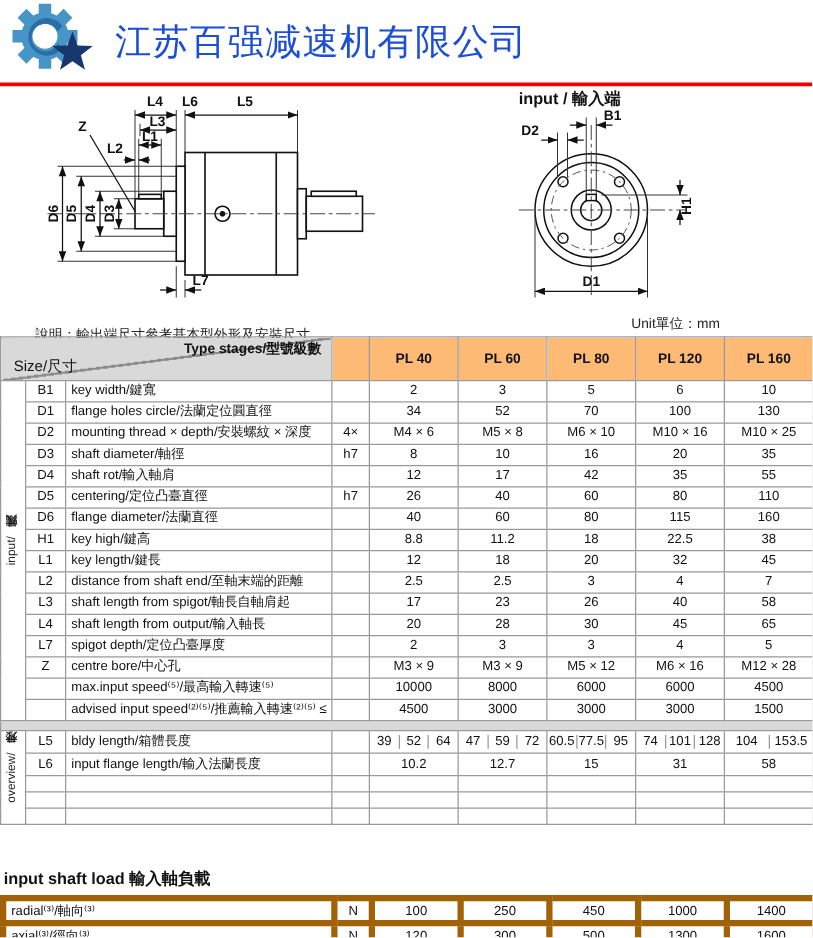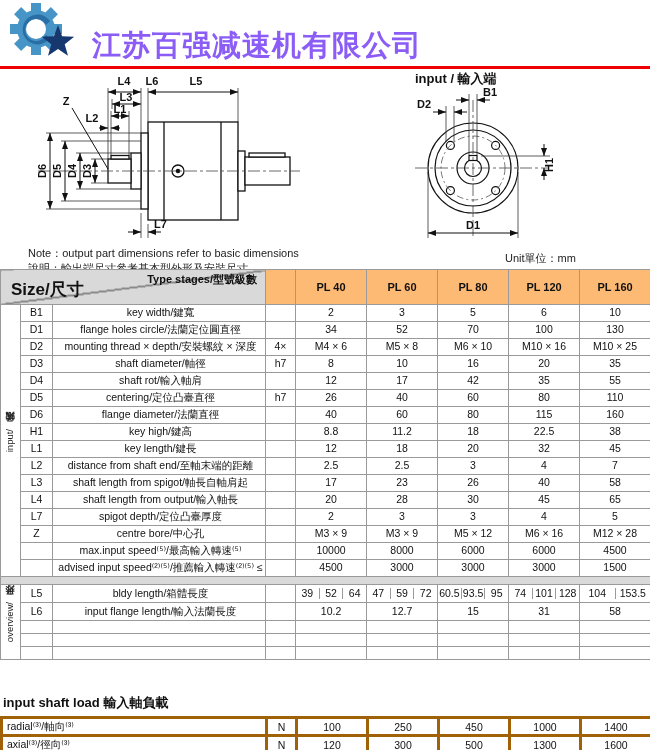--- a/index.html
+++ b/index.html
@@ -1,55 +1,55 @@
 <!DOCTYPE html>
 <html><head>
 <meta charset="utf-8">
 <style>
   html,body{margin:0;padding:0;background:#fff;}
   .page{position:relative;width:650px;height:750px;background:#fff;overflow:hidden;
         font-family:"Liberation Sans","DejaVu Sans",sans-serif;color:#111;}
   
   .hdr{position:absolute;left:0;top:0;width:650px;height:66px;}
   .logo{position:absolute;left:6px;top:2px;}
-  .company{position:absolute;left:92px;top:26px;font-size:29px;font-weight:700;letter-spacing:1px;color:#8b5cf6;}
+  .company{position:absolute;left:92px;top:14px;font-size:29px;font-weight:400;letter-spacing:1px;color:#1d4ed8;}
   .hotline{position:absolute;right:8px;top:24px;font-size:20px;font-weight:700;color:#e60000;}
   .redrule{position:absolute;left:0;top:66px;width:650px;height:3px;background:#ee0000;}
   
   .drw{position:absolute;}
   .fv-title{position:absolute;left:415px;top:70px;font-size:13px;font-weight:700;}
   .note{position:absolute;left:28px;top:246px;font-size:11px;line-height:15px;color:#222;}
   .unit{position:absolute;left:505px;top:251px;font-size:11px;color:#222;}
   svg text{font-family:"Liberation Sans","DejaVu Sans",sans-serif;font-size:11px;font-weight:700;fill:#111;}
   
   table.spec{position:absolute;left:0;top:269px;width:650px;border-collapse:collapse;table-layout:fixed;}
   .spec td,.spec th{border:1px solid #9a9a9a;font-size:10.5px;font-weight:400;padding:0 1px;
                     text-align:center;overflow:hidden;white-space:nowrap;line-height:1.1;}
   .spec{border:1px solid #7c7c7c;}
   .spec tr.r{height:17px;}
   .spec tr.ov{height:18px;}
   .spec tr.empty{height:13px;}
   .spec th.pl{background:#fdba74;font-weight:700;font-size:11px;height:34px;}
   th.corner{background-color:#d9d9d9;position:relative;padding:0;
     background-image:linear-gradient(to bottom right,rgba(0,0,0,0) calc(50% - 1px),#8a8a8a calc(50% - 1px),#8a8a8a calc(50% + 1px),rgba(0,0,0,0) calc(50% + 1px));}
   .corner .ts{position:absolute;top:3px;right:8px;font-weight:700;font-size:11px;}
-  .corner .sz{position:absolute;bottom:4px;left:10px;font-weight:700;font-size:17px;}
+  .corner .sz{position:absolute;bottom:4px;left:10px;font-weight:400;font-size:12px;}
   td.code{font-size:10.5px;}
-  td.desc{text-align:center;padding-left:4px;}
+  td.desc{text-align:left;padding-left:4px;}
   td.side{padding:0;}
   .vtext{display:block;margin:0 auto;writing-mode:vertical-rl;transform:rotate(180deg);font-size:9.5px;white-space:nowrap;color:#222;}
   tr.divider td{background:#d9d9d9;height:7px;border-left:1px solid #9a9a9a;border-right:1px solid #9a9a9a;border-top:1px solid #9a9a9a;border-bottom:1px solid #9a9a9a;padding:0;}
   td.sub{padding:0;}
   .subcells{display:flex;width:100%;height:100%;align-items:center;}
   .subcells span{flex:1;text-align:center;border-left:1px solid #9a9a9a;font-size:10.5px;}
   .subcells span:first-child{border-left:none;}
   
   .load-title{position:absolute;left:3px;top:694px;font-size:13px;font-weight:700;}
   table.load{position:absolute;left:0;top:716px;width:650px;border-collapse:collapse;table-layout:fixed;border:1px solid #7c7c7c;border-bottom:2px solid #444;}
-  .load td{border:3px solid #a16207;font-size:10.5px;padding:0 2px;text-align:center;white-space:nowrap;overflow:hidden;height:15px;}
+  .load td{border:5px solid #a16207;font-size:10.5px;padding:0 2px;text-align:center;white-space:nowrap;overflow:hidden;height:15px;}
   .load td.desc{text-align:left;padding-left:4px;}
 </style>
 </head>
 <body>
 
 <div class="page">
 
   <div class="hdr">
     <svg class="logo" width="82" height="62" viewBox="0 0 82 62">
       <g transform="translate(30,27)" fill="#4795c6">
@@ -180,21 +180,21 @@
       <line x1="154" y1="94" x2="154" y2="82" marker-end="url(#me)"></line>
       <line x1="38" y1="147" x2="128" y2="147" marker-start="url(#ms)" marker-end="url(#me)"></line>
     </g>
     <text x="93" y="10">B1</text>
     <text x="34" y="22" text-anchor="middle">D2</text>
     <text x="163" y="79" text-anchor="middle" transform="rotate(-90 163 79)">H1</text>
     <text x="83" y="143" text-anchor="middle">D1</text>
   </svg>
 
   <div class="note">
-    <span>Note：output part dimensions refer to basic dimensions</span><br>
+    <br>
     <span>說明：輸出端尺寸參考基本型外形及安裝尺寸</span>
   </div>
   <div class="unit">Unit單位：mm</div>
 
   <table class="spec">
     <colgroup>
         <col style="width:20px">
         <col style="width:32px">
         <col style="width:213px">
         <col style="width:30px">
@@ -400,21 +400,21 @@
       <td class="sub">
             <div class="subcells">
         <span>47</span>
               <span>59</span>
               <span>72</span>
             </div>
           </td>
       <td class="sub">
             <div class="subcells">
         <span>60.5</span>
-              <span>93.5</span>
+              <span>77.5</span>
               <span>95</span>
             </div>
           </td>
       <td class="sub">
             <div class="subcells">
         <span>74</span>
               <span>101</span>
               <span>128</span>
             </div>
           </td>

